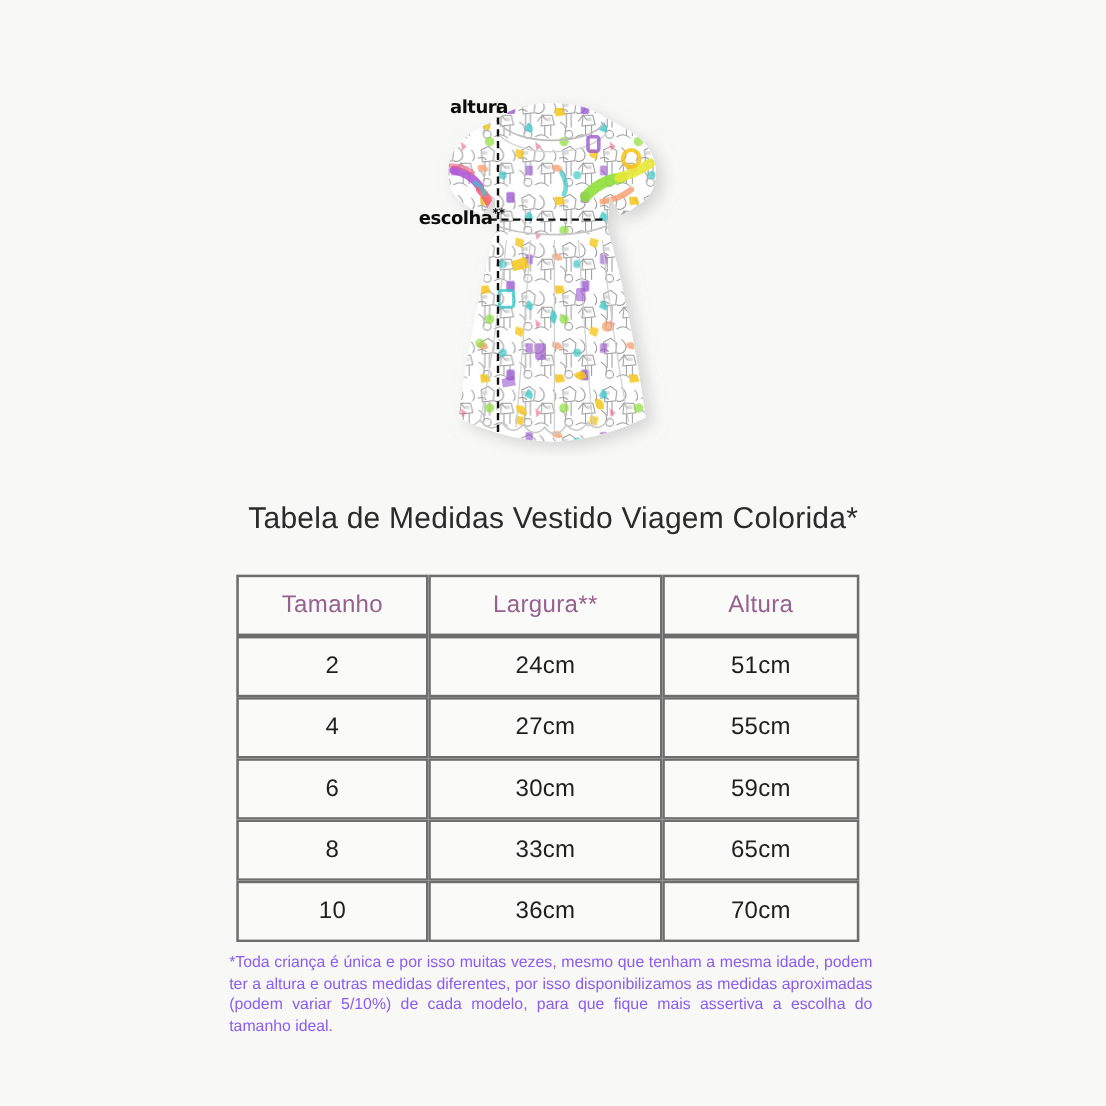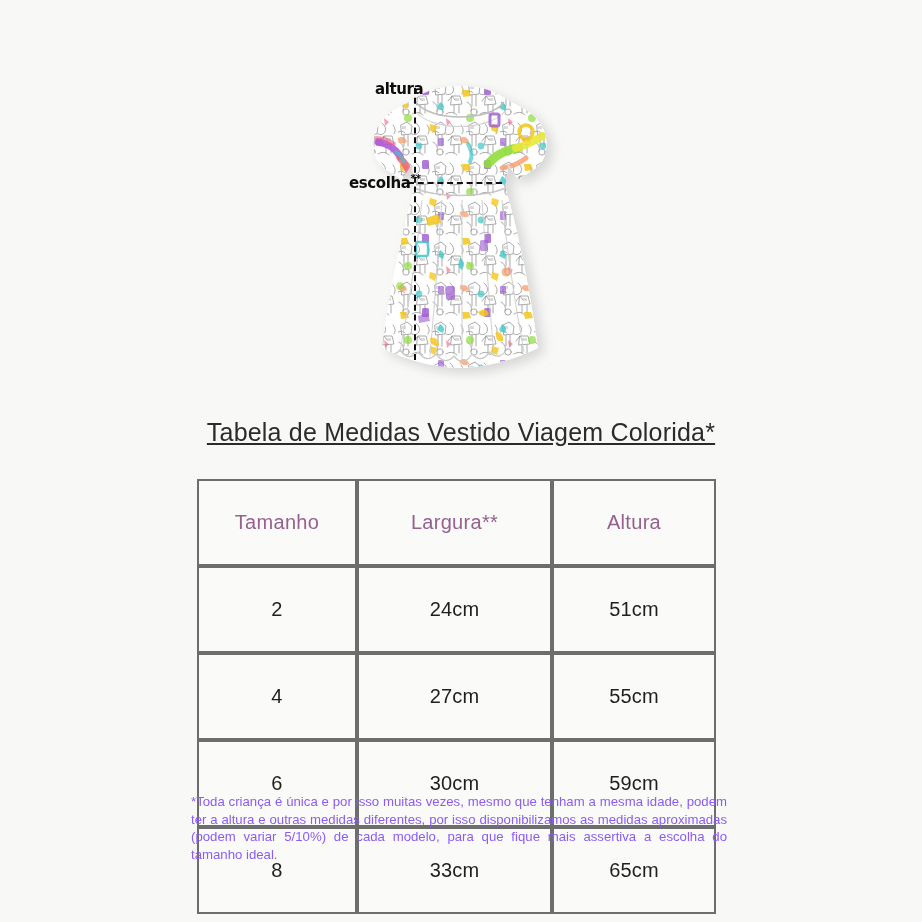--- a/index.html
+++ b/index.html
@@ -79,41 +79,40 @@
     position: absolute;
     left: 0;
     top: 418px;
     width: 922px;
     text-align: center;
     font-family: "Liberation Sans", sans-serif;
     font-size: 25px;
     font-weight: 400;
     color: #2b2b2b;
     letter-spacing: 0.2px;
-    text-decoration: underline;
   }
 
   
   #size-table {
     position: absolute;
     left: 197px;
     top: 479px;
     width: 519px;
     border-collapse: separate;
     border-spacing: 0;
     background: #6d6d6d;
     table-layout: fixed;
   }
   #size-table td, #size-table th {
     background: #fafaf9;
     border: 2px solid #6d6d6d;
     height: 47px;
     text-align: center;
     vertical-align: middle;
-    padding: 18px;
+    padding: 0;
     font-weight: 400;
   }
   #size-table col.c1 { width: 160px; }
   #size-table col.c2 { width: 195px; }
   #size-table col.c3 { width: 164px; }
 
   #size-table thead th {
     color: #96608f;
     font-size: 20px;
     letter-spacing: 0.3px;
@@ -318,18 +317,23 @@
     <tr>
       <td>6</td>
       <td>30cm</td>
       <td>59cm</td>
     </tr>
     <tr>
       <td>8</td>
       <td>33cm</td>
       <td>65cm</td>
     </tr>
+    <tr>
+      <td>10</td>
+      <td>36cm</td>
+      <td>70cm</td>
+    </tr>
   </tbody>
 </table>
 
 <div id="footnotes">
   <p id="footnote-1">*Toda criança é única e por isso muitas vezes, mesmo que tenham a mesma idade, podem ter a altura e outras medidas diferentes, por isso disponibilizamos as medidas aproximadas (podem variar 5/10%) de cada modelo, para que fique mais assertiva a escolha do tamanho ideal.</p>
 </div>
 
 </body></html>

